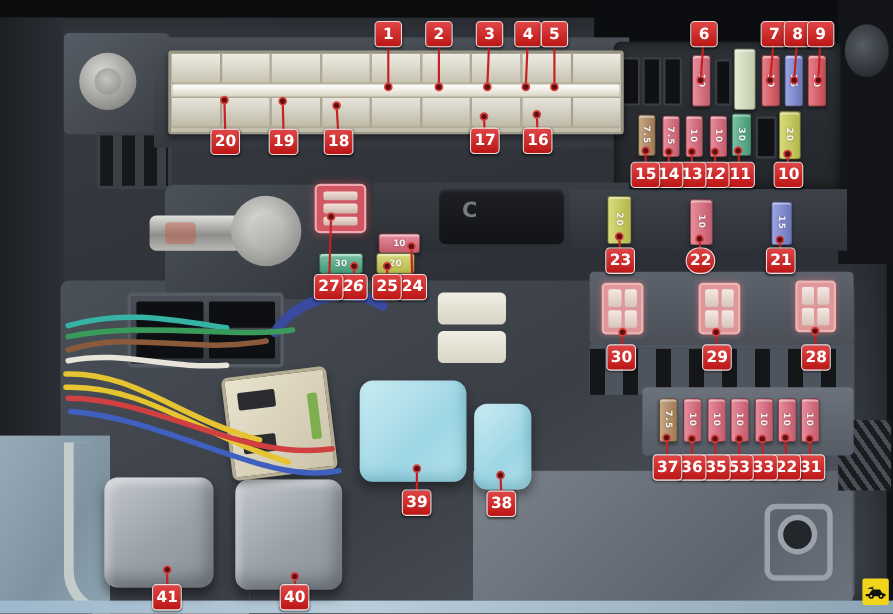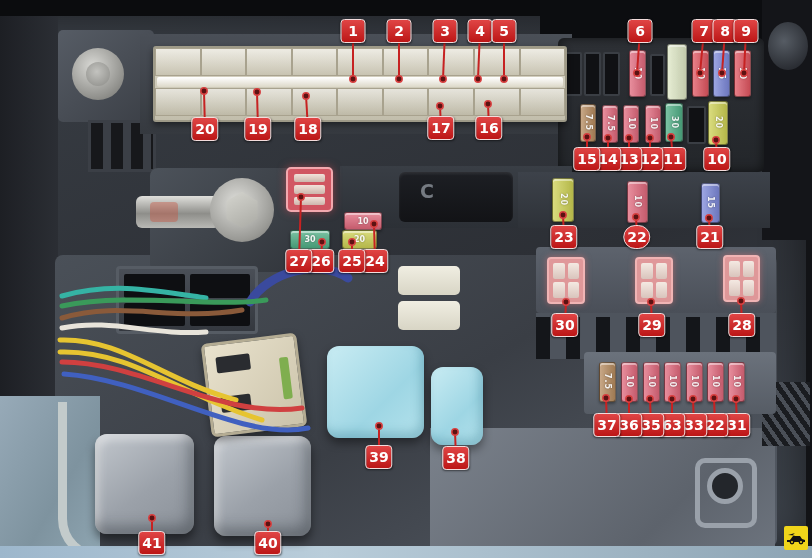--- a/index.html
+++ b/index.html
@@ -360,43 +360,43 @@
       <div class="callout" style="left: 399px; top: 31px;">2</div>
       <div class="callout" style="left: 445px; top: 31px;">3</div>
       <div class="callout" style="left: 480px; top: 31px;">4</div>
       <div class="callout" style="left: 504px; top: 31px;">5</div>
       <div class="callout" style="left: 640px; top: 31px;">6</div>
       <div class="callout" style="left: 704px; top: 31px;">7</div>
       <div class="callout" style="left: 725px; top: 31px;">8</div>
       <div class="callout" style="left: 746px; top: 31px;">9</div>
       <div class="callout" style="left: 717px; top: 159px;">10</div>
       <div class="callout" style="left: 673px; top: 159px;">11</div>
-      <div class="callout" style="left: 650px; top: 159px;">12</div>
+      <div class="callout" style="left: 650px; top: 159px; font-style: italic;">12</div>
       <div class="callout" style="left: 629px; top: 159px;">13</div>
       <div class="callout" style="left: 608px; top: 159px;">14</div>
       <div class="callout" style="left: 587px; top: 159px;">15</div>
       <div class="callout" style="left: 489px; top: 128px;">16</div>
       <div class="callout" style="left: 441px; top: 128px;">17</div>
       <div class="callout" style="left: 308px; top: 129px;">18</div>
       <div class="callout" style="left: 258px; top: 129px;">19</div>
       <div class="callout" style="left: 205px; top: 129px;">20</div>
       <div class="callout" style="left: 710px; top: 237px;">21</div>
       <div class="callout" style="left: 637px; top: 237px; border-radius: 12px;">22</div>
       <div class="callout" style="left: 564px; top: 237px;">23</div>
       <div class="callout" style="left: 375px; top: 261px;">24</div>
       <div class="callout" style="left: 352px; top: 261px;">25</div>
-      <div class="callout" style="left: 321px; top: 261px;">26</div>
+      <div class="callout" style="left: 321px; top: 261px; font-style: italic;">26</div>
       <div class="callout" style="left: 299px; top: 261px;">27</div>
       <div class="callout" style="left: 742px; top: 325px;">28</div>
       <div class="callout" style="left: 652px; top: 325px;">29</div>
       <div class="callout" style="left: 565px; top: 325px;">30</div>
       <div class="callout" style="left: 737px; top: 425px;">31</div>
       <div class="callout" style="left: 715px; top: 425px;">22</div>
       <div class="callout" style="left: 694px; top: 425px;">33</div>
-      <div class="callout" style="left: 672px; top: 425px;">63</div>
+      <div class="callout" style="left: 672px; top: 425px;">53</div>
       <div class="callout" style="left: 651px; top: 425px;">35</div>
       <div class="callout" style="left: 629px; top: 425px;">36</div>
       <div class="callout" style="left: 607px; top: 425px;">37</div>
       <div class="callout" style="left: 456px; top: 458px;">38</div>
       <div class="callout" style="left: 379px; top: 457px;">39</div>
       <div class="callout" style="left: 268px; top: 543px;">40</div>
       <div class="callout" style="left: 152px; top: 543px;">41</div>
     </div>
 
   <div class="abs logo">

